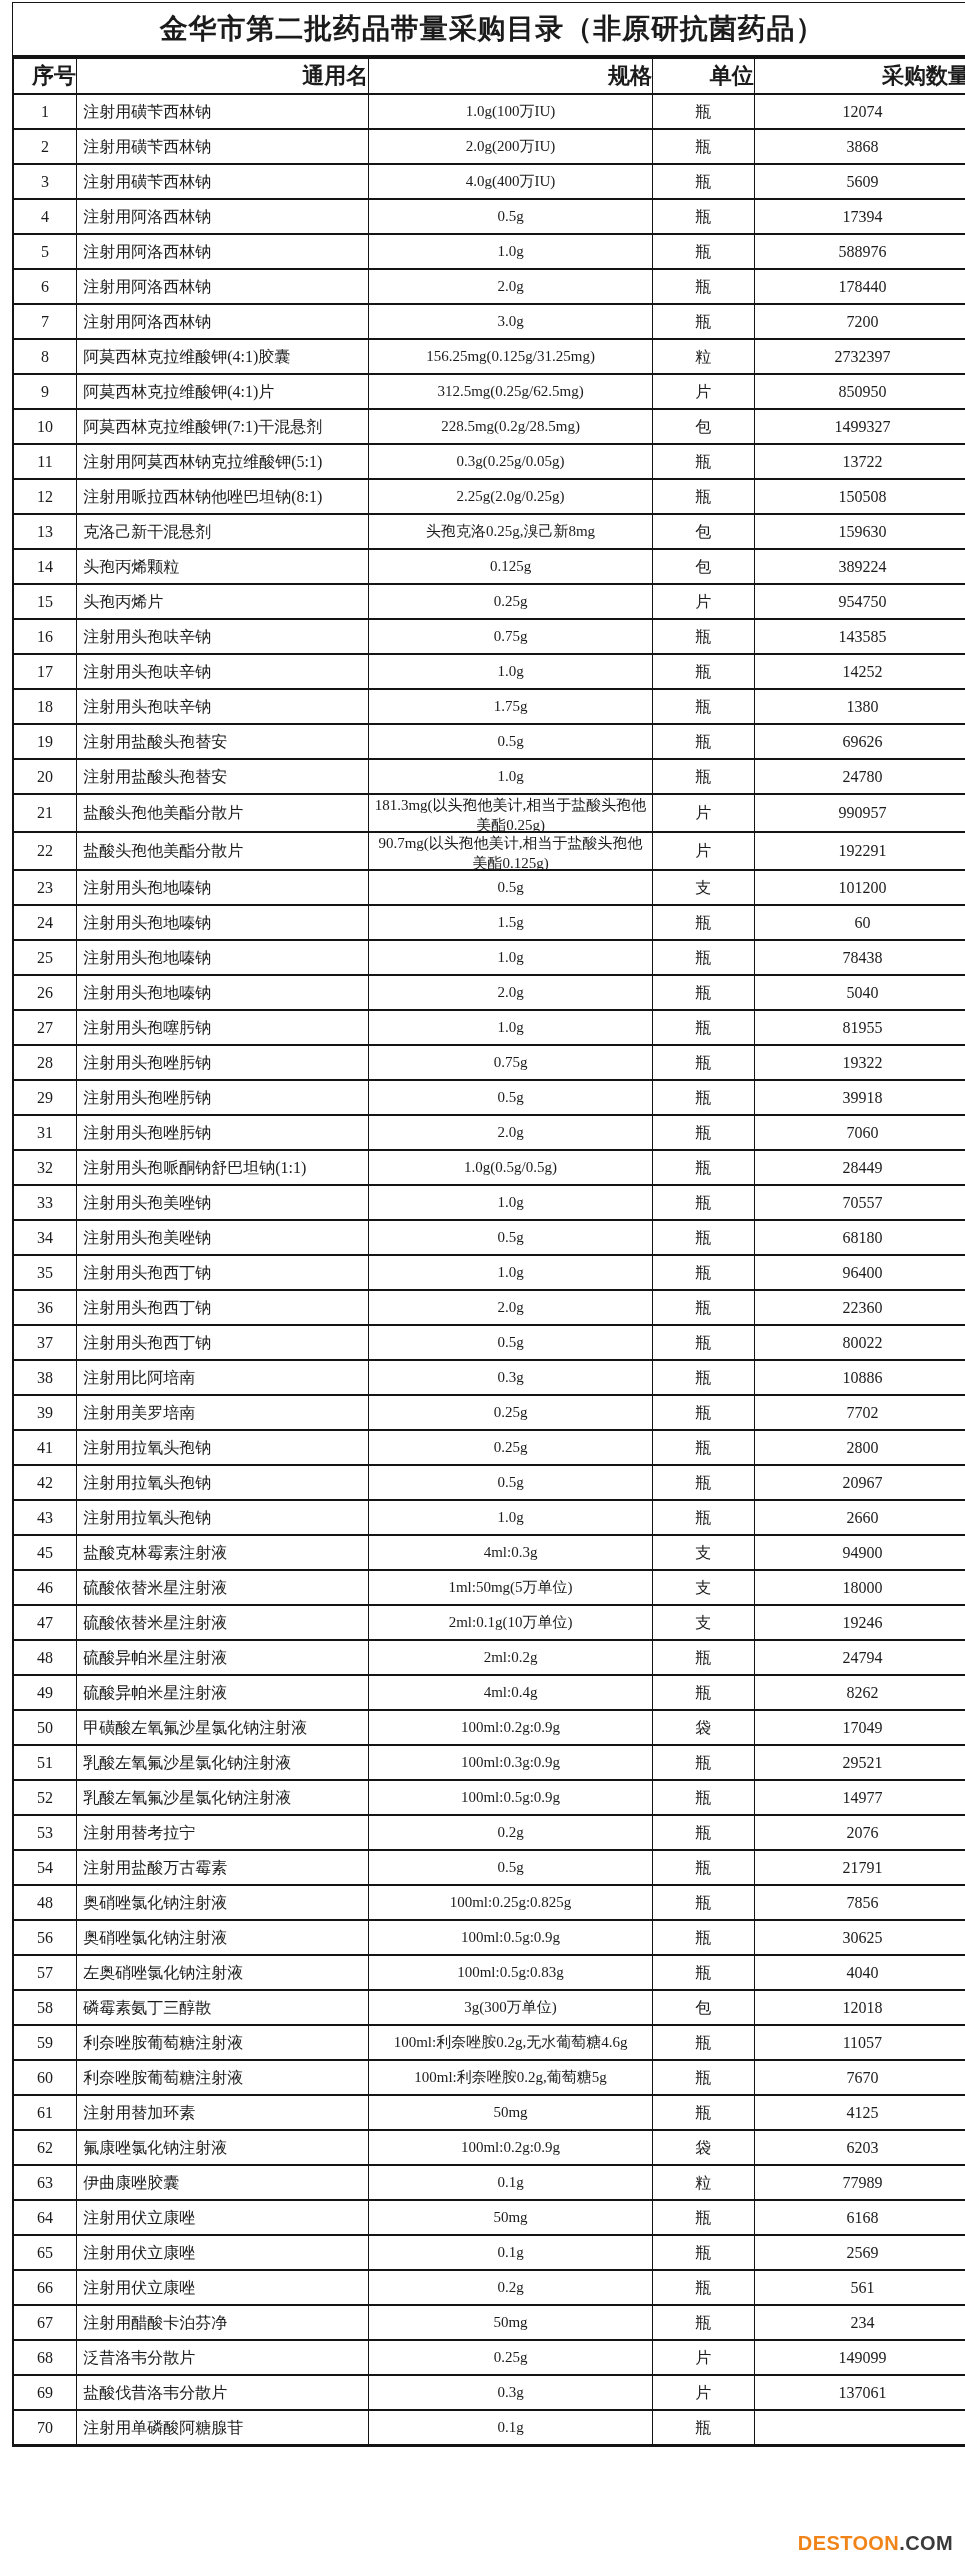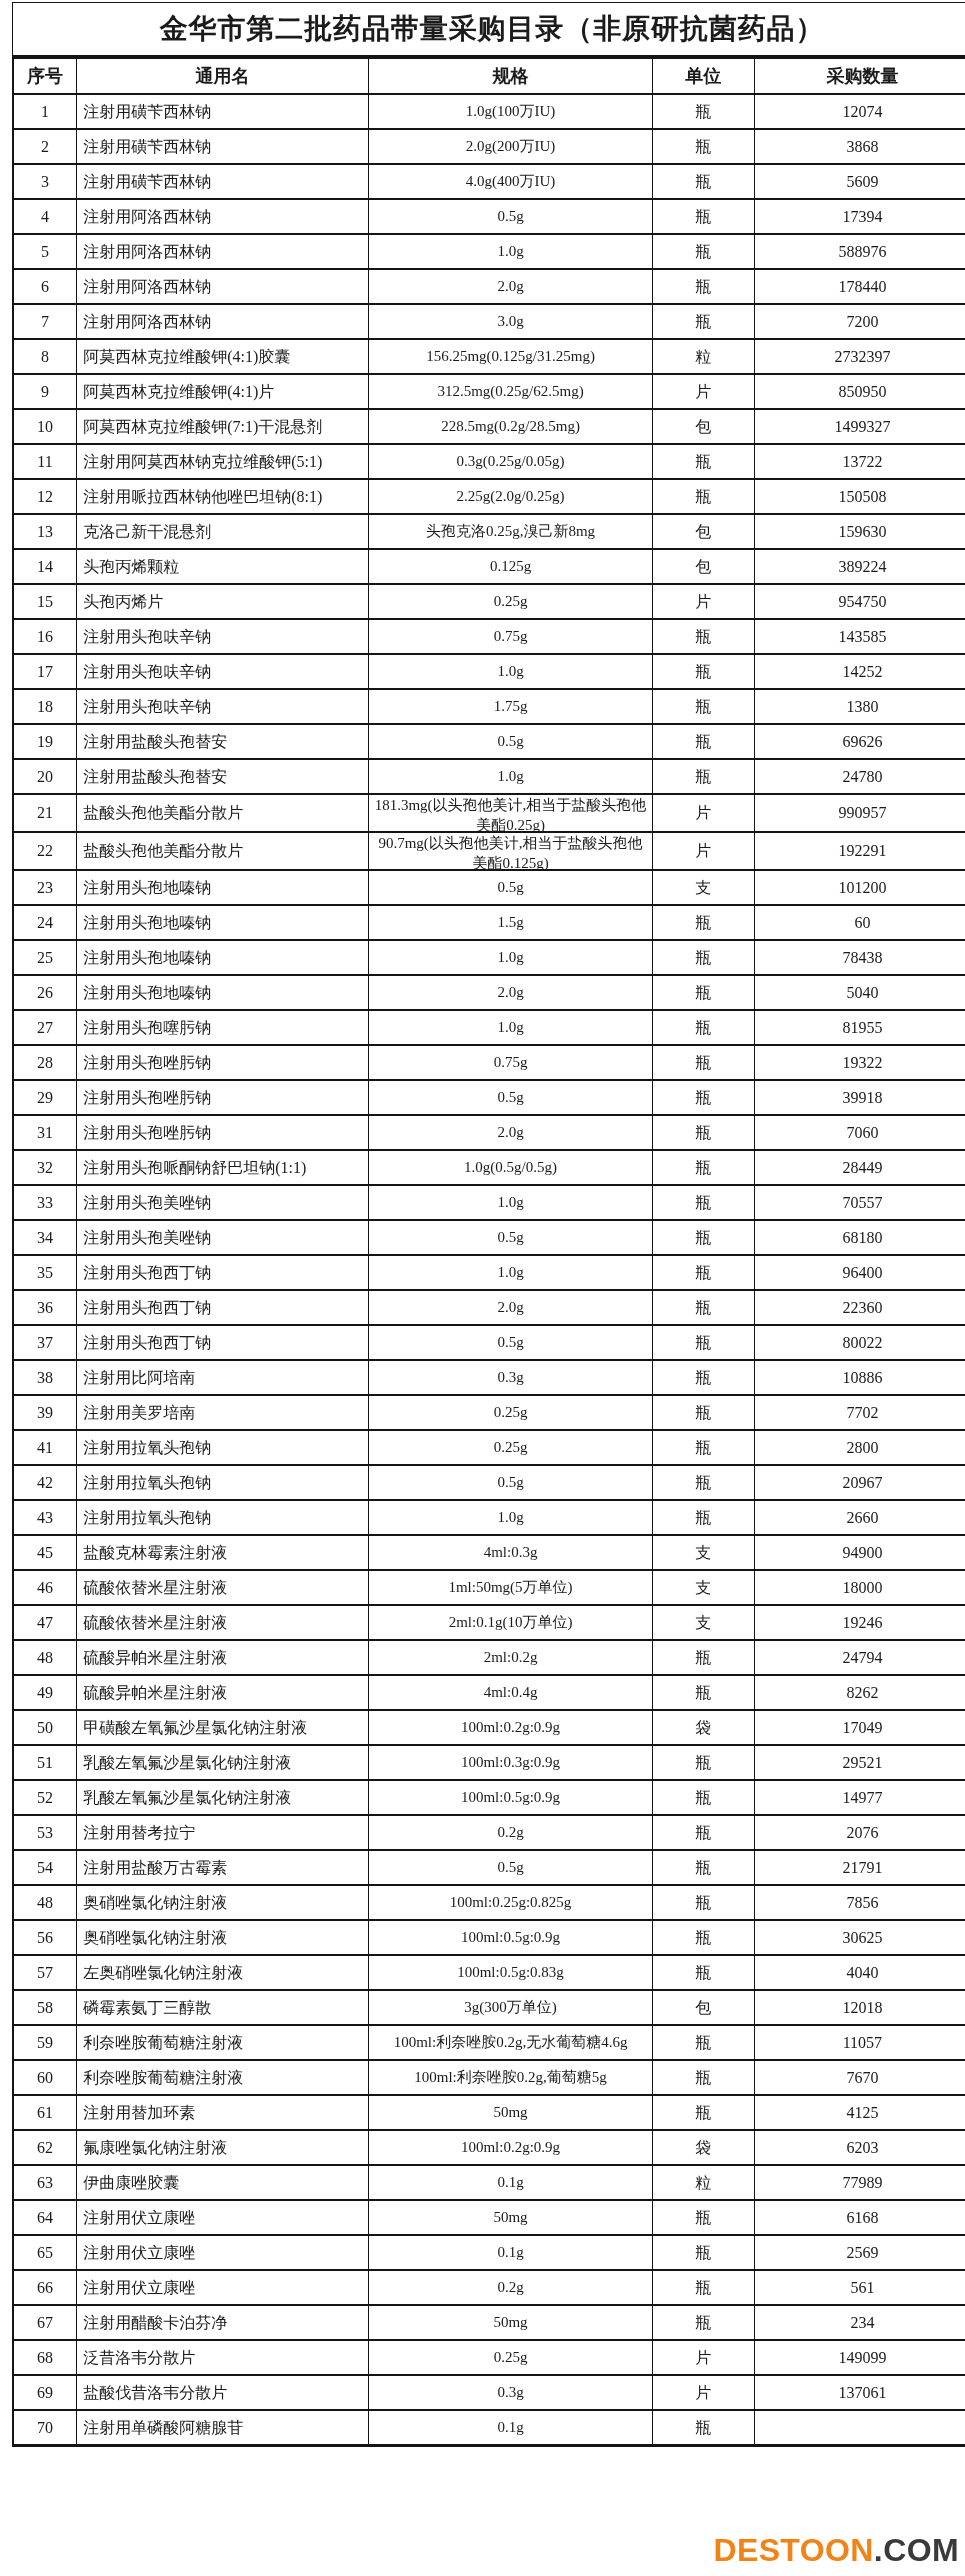--- a/index.html
+++ b/index.html
@@ -19,40 +19,40 @@
     border-bottom:2.7px solid #141414; white-space:nowrap;
   }
   table.cat {
     width:100%; border-collapse:collapse; table-layout:fixed; background:#fff;
   }
   table.cat th, table.cat td {
     border:1.8px solid #141414; border-top-width:2.7px; border-bottom-width:2.7px;
     padding:0; overflow:hidden;
   }
   table.cat th {
-    height:34px; font-size:18px; font-weight:bold; text-align:center;
+    height:34px; font-size:22px; font-weight:bold; text-align:right;
     font-family:"Liberation Serif","DejaVu Serif",serif;
   }
   table.cat td { height:33px; font-size:16px; text-align:center; }
   .col0 { width:6.5%; }
   .col1 { width:30.6%; }
   .col2 { width:29.7%; }
   .col3 { width:10.6%; }
   .col4 { width:22.6%; }
   .cellwrap {
     max-height:36px; overflow:hidden; line-height:19px;
     display:flex; align-items:center; justify-content:center;
     flex-wrap:wrap; padding:0 1.8px; box-sizing:border-box;
   }
   td.col1 .cellwrap { justify-content:flex-start; text-align:left; padding-left:6.3px; }
   td.col2 .cellwrap { font-size:15px; line-height:20.6px; }
   .watermark {
-    position:absolute; top:2532px; right:6px; z-index:5;
+    position:absolute; top:2532px; right:12px; z-index:5;
     font-family:"Liberation Sans","DejaVu Sans",sans-serif;
-    font-weight:bold; font-size:32px; letter-spacing:0.4px; white-space:nowrap;
+    font-weight:bold; font-size:20px; letter-spacing:0.4px; white-space:nowrap;
     text-shadow:
       -1.8px -1.8px 0 #fff, 1.8px -1.8px 0 #fff, -1.8px 1.8px 0 #fff, 1.8px 1.8px 0 #fff,
       0 -1.8px 0 #fff, 0 1.8px 0 #fff, -1.8px 0 0 #fff, 1.8px 0 0 #fff;
   }
   .wm-brand  { color:var(--wm-brand,#f08419); }
   .wm-suffix { color:var(--wm-suffix,#3a3a3a); }
 </style>
 </head>
 <body>
 

